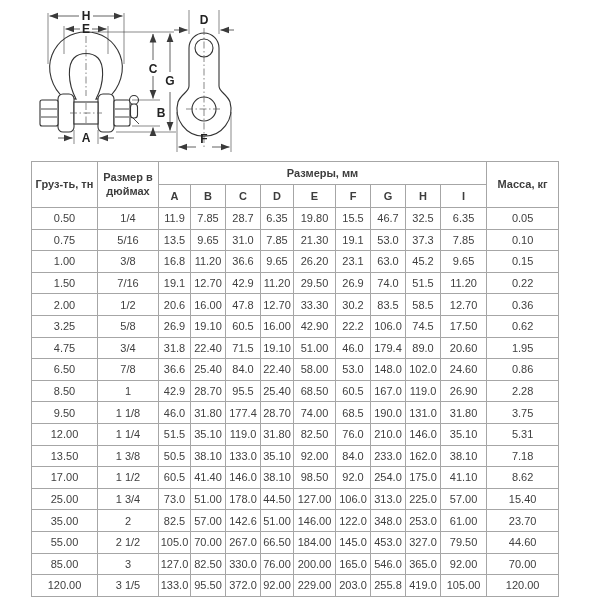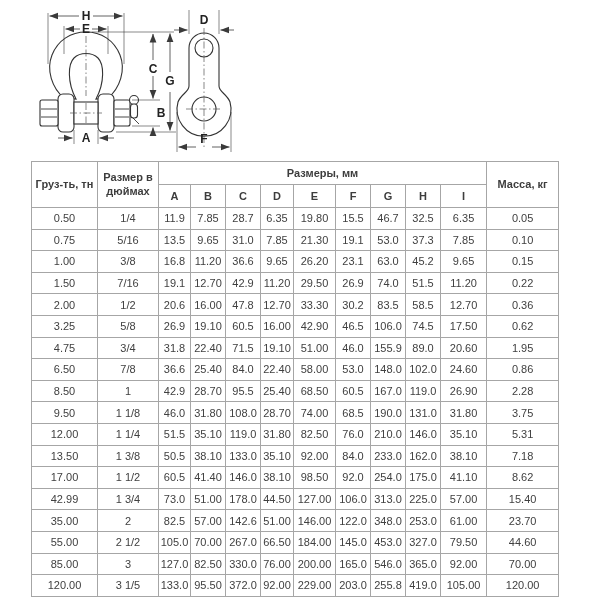--- a/index.html
+++ b/index.html
@@ -242,36 +242,36 @@
         <td>0.36</td>
       </tr>
       <tr>
         <td>3.25</td>
         <td>5/8</td>
         <td>26.9</td>
         <td>19.10</td>
         <td>60.5</td>
         <td>16.00</td>
         <td>42.90</td>
-        <td>46.5</td>
+        <td>22.2</td>
         <td>106.0</td>
         <td>74.5</td>
         <td>17.50</td>
         <td>0.62</td>
       </tr>
       <tr>
         <td>4.75</td>
         <td>3/4</td>
         <td>31.8</td>
         <td>22.40</td>
         <td>71.5</td>
         <td>19.10</td>
         <td>51.00</td>
         <td>46.0</td>
-        <td>155.9</td>
+        <td>179.4</td>
         <td>89.0</td>
         <td>20.60</td>
         <td>1.95</td>
       </tr>
       <tr>
         <td>6.50</td>
         <td>7/8</td>
         <td>36.6</td>
         <td>25.40</td>
         <td>84.0</td>
@@ -295,21 +295,21 @@
         <td>167.0</td>
         <td>119.0</td>
         <td>26.90</td>
         <td>2.28</td>
       </tr>
       <tr>
         <td>9.50</td>
         <td>1 1/8</td>
         <td>46.0</td>
         <td>31.80</td>
-        <td>108.0</td>
+        <td>177.4</td>
         <td>28.70</td>
         <td>74.00</td>
         <td>68.5</td>
         <td>190.0</td>
         <td>131.0</td>
         <td>31.80</td>
         <td>3.75</td>
       </tr>
       <tr>
         <td>12.00</td>
@@ -347,21 +347,21 @@
         <td>146.0</td>
         <td>38.10</td>
         <td>98.50</td>
         <td>92.0</td>
         <td>254.0</td>
         <td>175.0</td>
         <td>41.10</td>
         <td>8.62</td>
       </tr>
       <tr>
-        <td>42.99</td>
+        <td>25.00</td>
         <td>1 3/4</td>
         <td>73.0</td>
         <td>51.00</td>
         <td>178.0</td>
         <td>44.50</td>
         <td>127.00</td>
         <td>106.0</td>
         <td>313.0</td>
         <td>225.0</td>
         <td>57.00</td>

